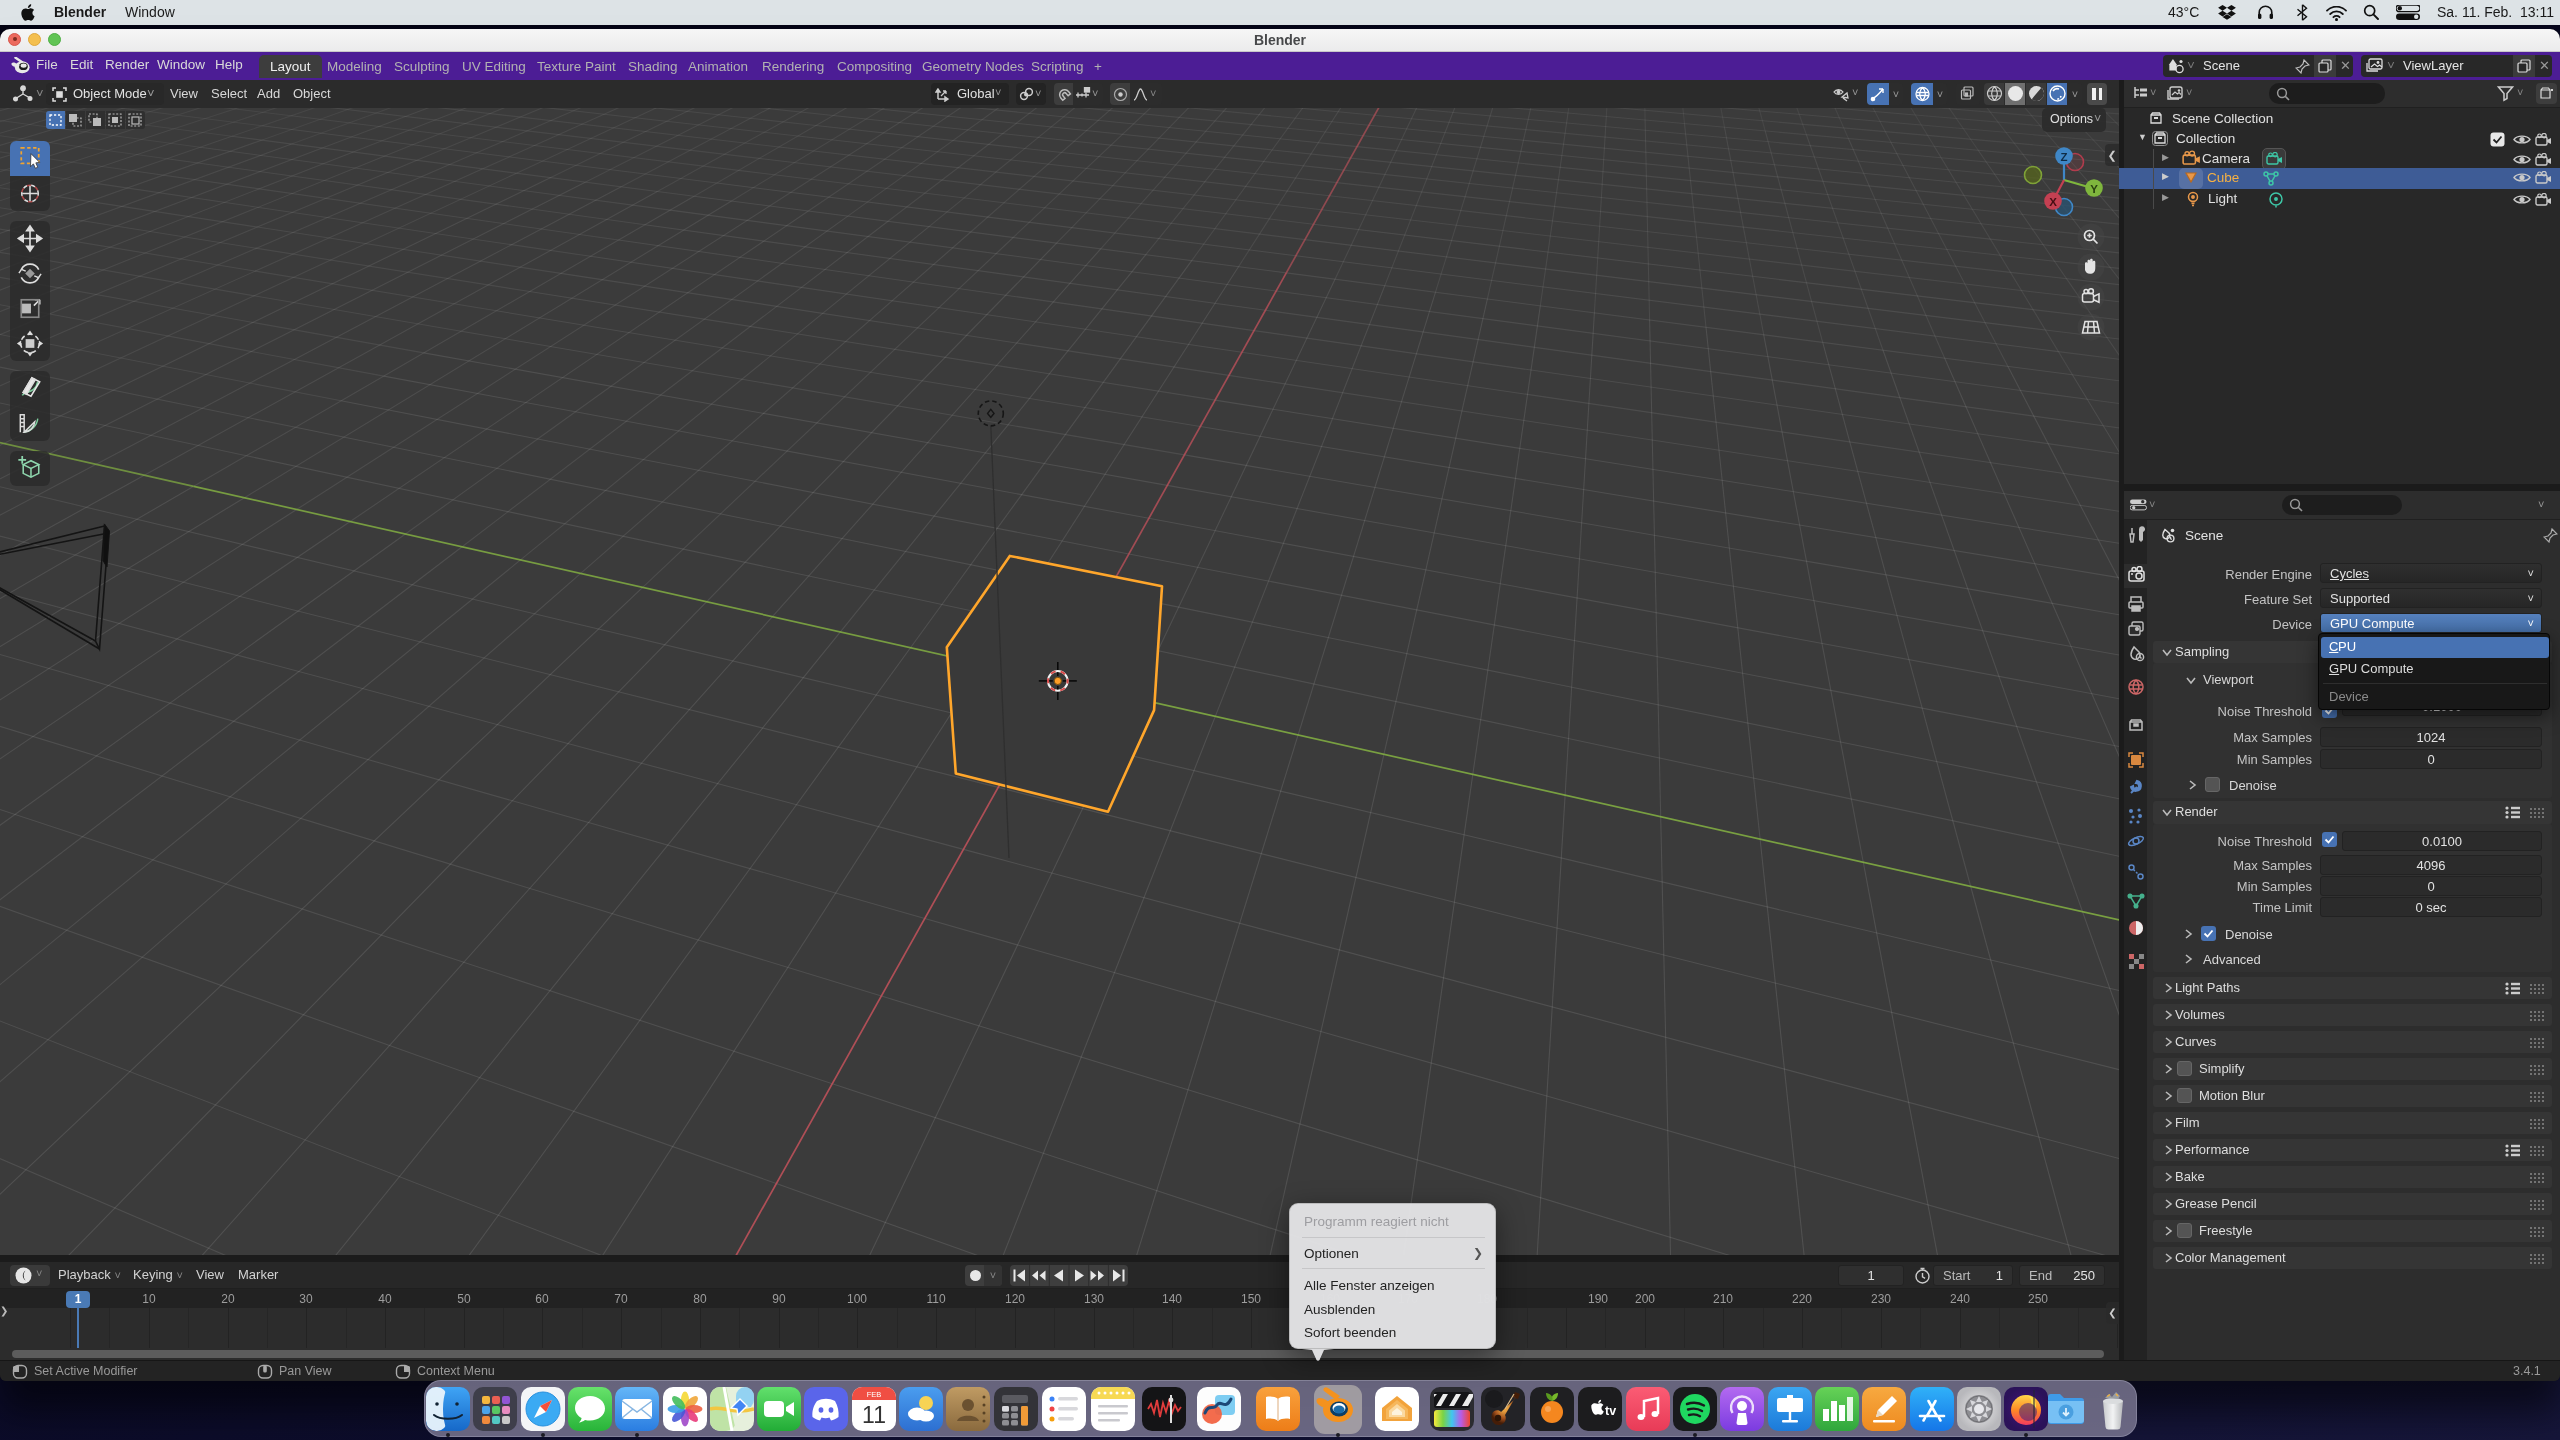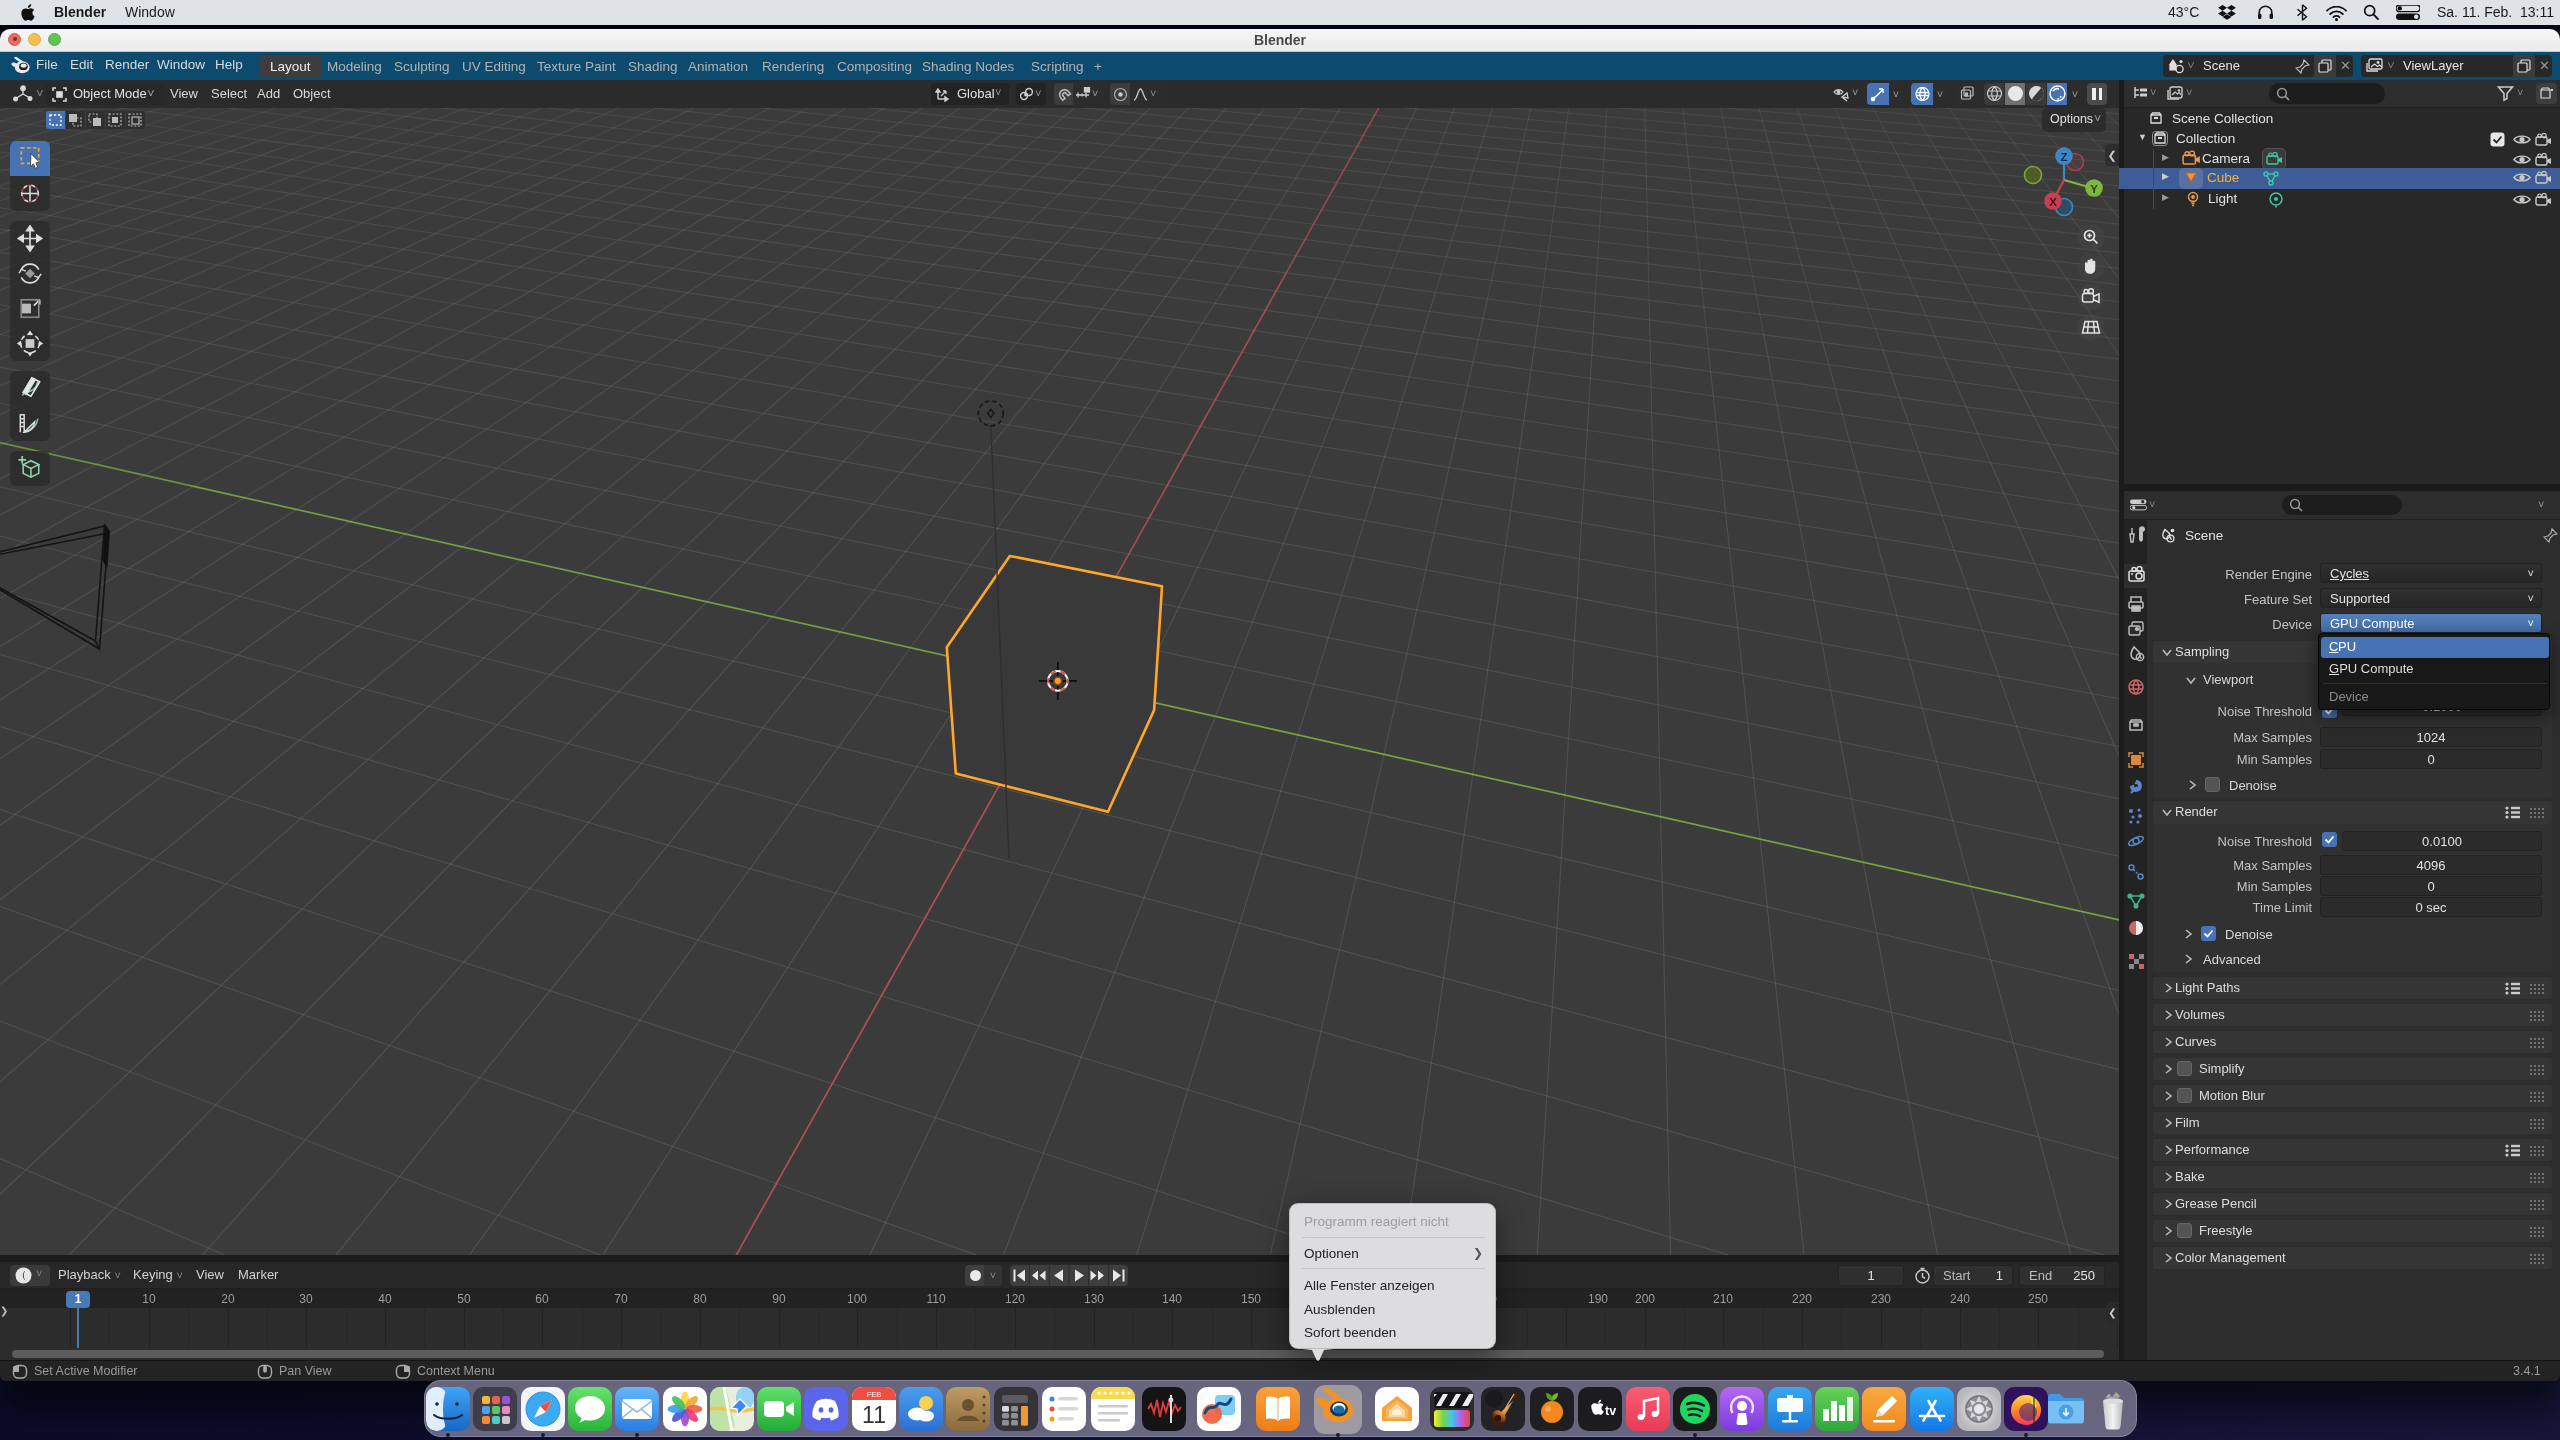--- a/index.html
+++ b/index.html
@@ -5,21 +5,21 @@
 html,body{width:2560px;height:1440px;overflow:hidden;background:#000;}
 body{font-family:"Liberation Sans",sans-serif;-webkit-font-smoothing:antialiased;}
 .ab{position:absolute;}
 #desktop{left:0;top:0;width:2560px;height:1440px;background:linear-gradient(165deg,#030312 0%,#07071f 45%,#0d0d2c 75%,#16163a 100%);}
 #menubar{left:0;top:0;width:2560px;height:25px;background:#dde3e6;color:#1a1a1a;font-size:14px;}
 #menubar .it{position:absolute;top:4px;}
 #window{left:0;top:29px;width:2560px;height:1352px;background:#1b1b1b;border-radius:10px 10px 6px 6px;overflow:hidden;box-shadow:0 30px 36px rgba(0,0,0,.55);}
 #titlebar{left:0;top:0;width:2560px;height:23px;background:linear-gradient(#f6f6f6,#ebebec);border-bottom:1px solid #c8c8c8;}
 .tl{position:absolute;top:3.5px;width:13px;height:13px;border-radius:50%;}
 #wtitle{position:absolute;top:3px;width:100%;text-align:center;font-size:14px;font-weight:bold;color:#47484a;}
-#topbar{left:0;top:23px;width:2560px;height:28px;background:#0c4a6e;color:#d4d4d4;font-size:13.5px;padding-left:15px;}
+#topbar{left:0;top:23px;width:2560px;height:28px;background:#4c1d95;color:#d4d4d4;font-size:13.5px;padding-left:15px;}
 #topbar .m{position:absolute;top:5px;color:#d9d9d9;}
 #topbar .tab{position:absolute;top:3px;height:23px;line-height:23px;padding:0 11px;color:#b2b2b2;border-radius:5px 5px 0 0;}
 #topbar .tab.act{background:#3d3d3d;color:#efefef;}
 #vhead{left:0;top:51px;width:2119px;height:28px;background:#2b2b2b;color:#d6d6d6;font-size:13px;}
 #vhead .m{position:absolute;top:6px;color:#d8d8d8;}
 .hbtn{position:absolute;background:#2c2c2c;border-radius:4px;color:#dcdcdc;}
 #viewport{left:0;top:79px;width:2119px;height:1147px;background:#3b3b3b;overflow:hidden;}
 #toolbar .tb{position:absolute;left:0;width:40px;height:35px;background:#2c2c2cd9;}
 #toolbar .tb.act{background:#4772b3;}
 #timeline{left:0;top:1233px;width:2119px;height:98px;background:#2c2c2c;}
@@ -107,21 +107,21 @@
  <span class="m" style="left:215px">Help</span>
 <div class="tab act" style="left:259px">Layout</div>
       <div class="tab" style="left:316px">Modeling</div>
       <div class="tab" style="left:383px">Sculpting</div>
       <div class="tab" style="left:451px">UV Editing</div>
       <div class="tab" style="left:526px">Texture Paint</div>
       <div class="tab" style="left:617px">Shading</div>
       <div class="tab" style="left:677px">Animation</div>
       <div class="tab" style="left:751px">Rendering</div>
       <div class="tab" style="left:826px">Compositing</div>
-      <div class="tab" style="left:911px">Shading Nodes</div>
+      <div class="tab" style="left:911px">Geometry Nodes</div>
       <div class="tab" style="left:1020px">Scripting</div>
       <div class="tab" style="left:1083px">+</div>
  <div class="hbtn" style="left:2163px;top:3px;width:190px;height:22px;background:#282828;">
    <svg class="ab" style="left:5px;top:3px" width="17" height="16" viewBox="0 0 17 16">
           <path d="M5.5 1 L9.5 7 L9.5 14 L1.5 14 L1.5 7 Z" fill="#ddd" transform="scale(0.9)"></path>
           <circle cx="11.5" cy="11" r="3.6" fill="none" stroke="#ddd" stroke-width="1.3"></circle>
           <circle cx="13" cy="3.5" r="1.6" fill="#ddd"></circle>
         </svg>
    <span class="ab" style="left:24px;top:3px;color:#777">˅</span>
    <span class="ab" style="left:40px;top:3px;font-size:13px;color:#e4e4e4">Scene</span>

